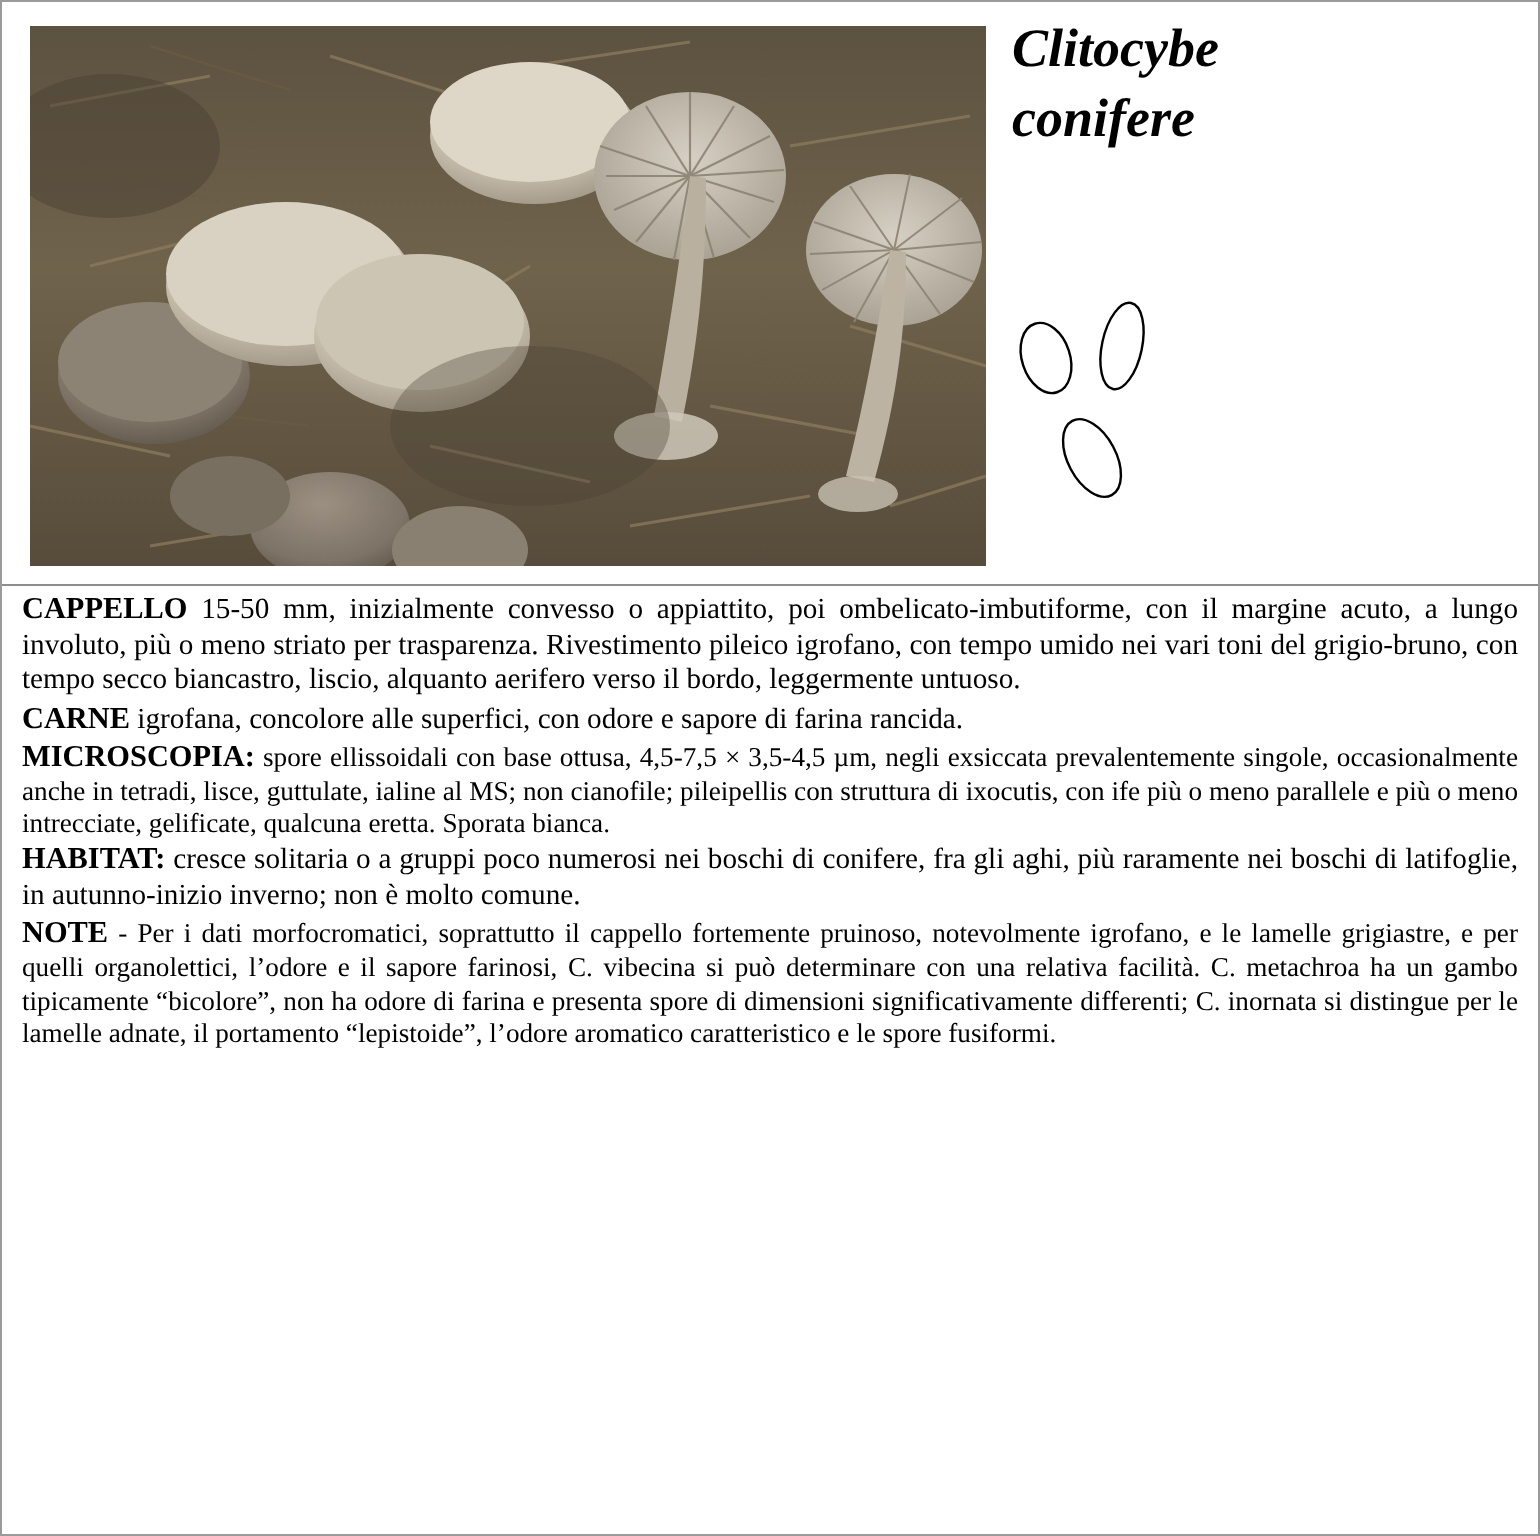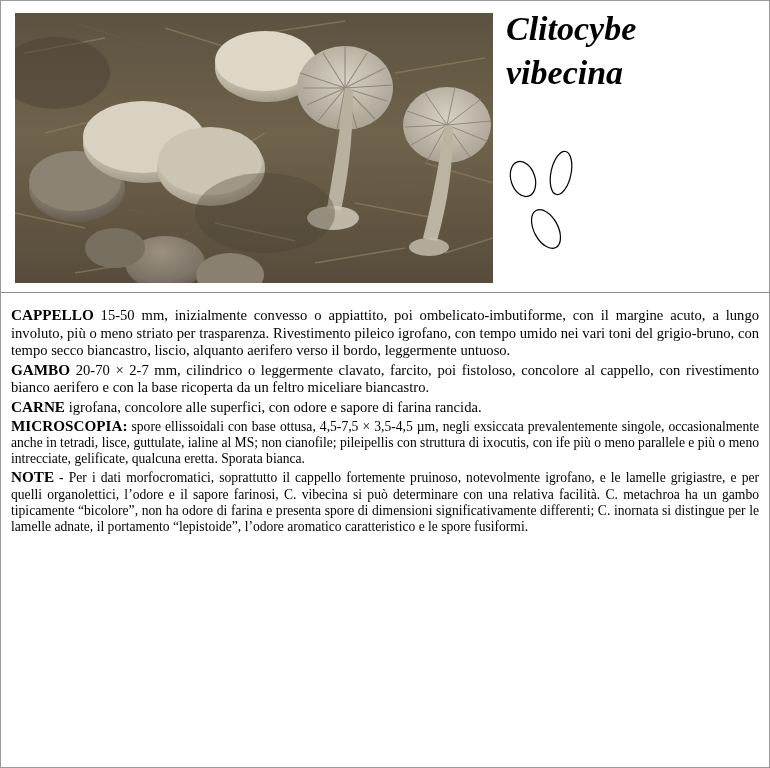--- a/index.html
+++ b/index.html
@@ -41,21 +41,21 @@
   .photo svg { display:block; }
 
   .title {
     position: absolute;
     left: 505px;
     top: 6px;
     width: 250px;
     font-family: "Liberation Serif", serif;
     font-style: italic;
     font-weight: bold;
-    font-size: 34px;
+    font-size: 27px;
     line-height: 1.28;
     color: #000;
   }
   .spores {
     position: absolute;
     left: 500px;
     top: 140px;
     width: 110px;
     height: 120px;
   }
@@ -70,21 +70,20 @@
   }
 
   
   .body {
     position: absolute;
     left: 0;
     top: 295px;
     width: 768px;
     padding: 0 10px 0 10px;
     box-sizing: border-box;
-    margin-top: 10px;
   }
   .para {
     font-size: 14.6px;
     line-height: 1.215;
     text-align: justify;
     margin: 0 0 0.5px 0;
     font-family: "Liberation Serif", serif;
   }
   .lead {
     font-weight: bold;
@@ -209,42 +208,42 @@
         <ellipse cx="318" cy="205" rx="26" ry="12" fill="#cfc8ba" opacity="0.85"></ellipse>
         <ellipse cx="414" cy="234" rx="20" ry="9" fill="#c8c1b2" opacity="0.8"></ellipse>
 
         <ellipse cx="40" cy="60" rx="55" ry="36" fill="#4b4233" opacity="0.5"></ellipse>
         <ellipse cx="250" cy="200" rx="70" ry="40" fill="#4a4133" opacity="0.35"></ellipse>
       </svg>
     </div>
 
     <div class="title">
       <div>Clitocybe</div>
-      <div>vibecina</div>
+      <div>conifere</div>
     </div>
 
     <div class="spores">
       <svg width="110" height="120" viewBox="0 0 110 120" xmlns="http://www.w3.org/2000/svg">
         <ellipse cx="22" cy="38" rx="12" ry="18" fill="none" stroke="#000" stroke-width="1.2" transform="rotate(-18 22 38)"></ellipse>
         <ellipse cx="60" cy="32" rx="10" ry="22" fill="none" stroke="#000" stroke-width="1.2" transform="rotate(12 60 32)"></ellipse>
         <ellipse cx="45" cy="88" rx="12" ry="21" fill="none" stroke="#000" stroke-width="1.2" transform="rotate(-28 45 88)"></ellipse>
       </svg>
     </div>
   </div>
 
   <div class="divider"></div>
 
   <div class="body">
 
     <p class="para"><span class="lead">CAPPELLO</span><span> 15-50 mm, inizialmente convesso o appiattito, poi ombelicato-imbutiforme, con il margine acuto, a lungo involuto, più o meno striato per trasparenza. Rivestimento pileico igrofano, con tempo umido nei vari toni del grigio-bruno, con tempo secco biancastro, liscio, alquanto aerifero verso il bordo, leggermente untuoso.</span></p>
 
 
-    <p class="para"><span class="lead">GAMBO</span><span> 20-70 × 2-7 mm, cilindrico o leggermente clavato, farcito, poi fistoloso, concolore al cappello, con rivestimento bianco aerifero e con la base ricoperta da un feltro miceliare biancastro.</span></p>
 
     <p class="para"><span class="lead">CARNE</span><span> igrofana, concolore alle superfici, con odore e sapore di farina rancida.</span></p>
 
     <p class="para small"><span class="lead">MICROSCOPIA:</span><span> spore ellissoidali con base ottusa, 4,5-7,5 × 3,5-4,5 µm, negli exsiccata prevalentemente singole, occasionalmente anche in tetradi, lisce, guttulate, ialine al MS; non cianofile; pileipellis con struttura di ixocutis, con ife più o meno parallele e più o meno intrecciate, gelificate, qualcuna eretta. Sporata bianca.</span></p>
 
+    <p class="para"><span class="lead">HABITAT:</span><span> cresce solitaria o a gruppi poco numerosi nei boschi di conifere, fra gli aghi, più raramente nei boschi di latifoglie, in autunno-inizio inverno; non è molto comune.</span></p>
 
     <p class="para small"><span class="lead">NOTE</span><span> - Per i dati morfocromatici, soprattutto il cappello fortemente pruinoso, notevolmente igrofano, e le lamelle grigiastre, e per quelli organolettici, l’odore e il sapore farinosi, </span><span class="ital">C. vibecina</span><span> si può determinare con una relativa facilità. </span><span class="ital">C. metachroa</span><span> ha un gambo tipicamente “bicolore”, non ha odore di farina e presenta spore di dimensioni significativamente differenti; </span><span class="ital">C. inornata</span><span> si distingue per le lamelle adnate, il portamento “lepistoide”, l’odore aromatico caratteristico e le spore fusiformi.</span></p>
 
   </div>
 </div>
 
 </body></html>

